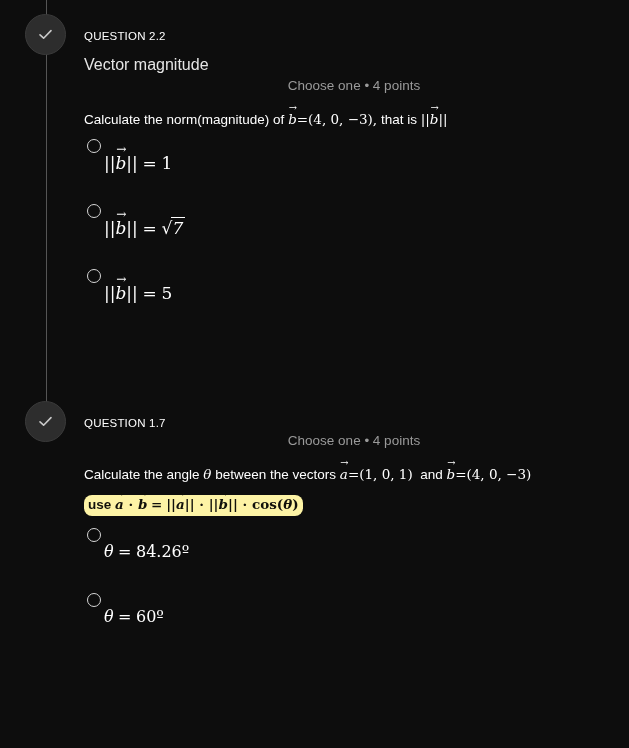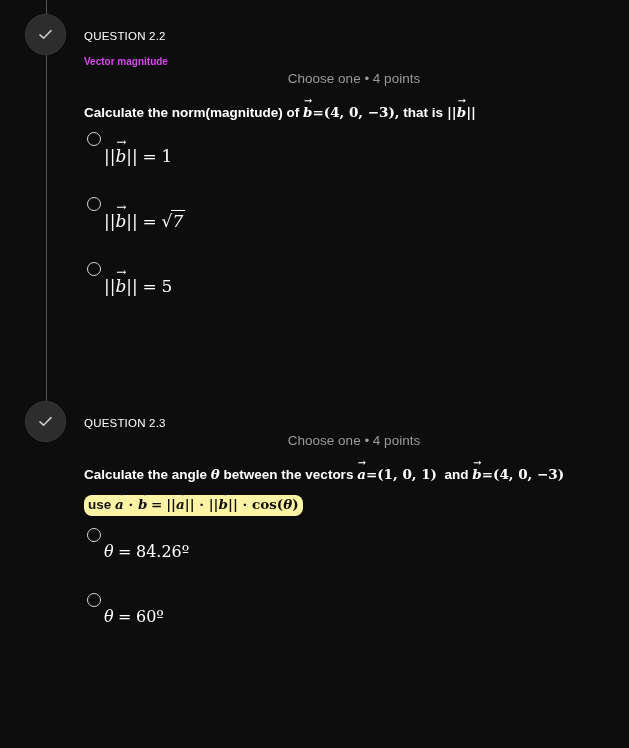--- a/index.html
+++ b/index.html
@@ -60,35 +60,35 @@
   }
 
   .q-label {
     font-size: 11.5px;
     font-weight: normal;
     letter-spacing: 0.2px;
     color: #ffffff;
     margin: 16px 0 0 0;
   }
   .q-title {
-    font-size: 10px;
-    color: #d946ef;
+    font-size: 16px;
+    color: #e5e5e5;
     margin: 14px 0 0 0;
-    font-weight: bold;
+    font-weight: normal;
   }
   .q-meta {
     font-size: 13.5px;
     color: #9a9a9a;
     margin: 4px 0 0 0;
     text-align: center;
   }
 
   .q-prompt {
     font-size: 13.5px;
-    font-weight: bold;
+    font-weight: normal;
     color: #ffffff;
     margin: 18px 0 0 0;
     white-space: nowrap;
   }
 
   
   .math {
     font-family: "DejaVu Serif", "Liberation Serif", serif;
     font-style: italic;
   }
@@ -236,21 +236,21 @@
 
   <div class="status-marker">
     <span>
       <svg width="19" height="19" viewBox="0 0 19 19">
         <path d="M4 9.8 L7.6 13.2 L15 5.6" fill="none" stroke="#c9c9c9" stroke-width="1.6" stroke-linecap="round" stroke-linejoin="round"></path>
       </svg>
     </span>
   </div>
 
   <div class="q-body">
-    <div class="q-label">QUESTION 2.3</div>
+    <div class="q-label">QUESTION 1.7</div>
     <div class="q-meta">Choose one • 4 points</div>
 
     <div class="q-prompt">
       <span>Calculate the angle</span>
       <span class="math">θ</span>
       <span>between the vectors</span>
       <span class="vec">a</span><span class="math-up">=</span><span class="math-up">(1, 0, 1)</span>
       &nbsp;<span>and</span>
       <span class="vec">b</span><span class="math-up">=</span><span class="math-up">(4, 0, −3)</span>
     </div>

